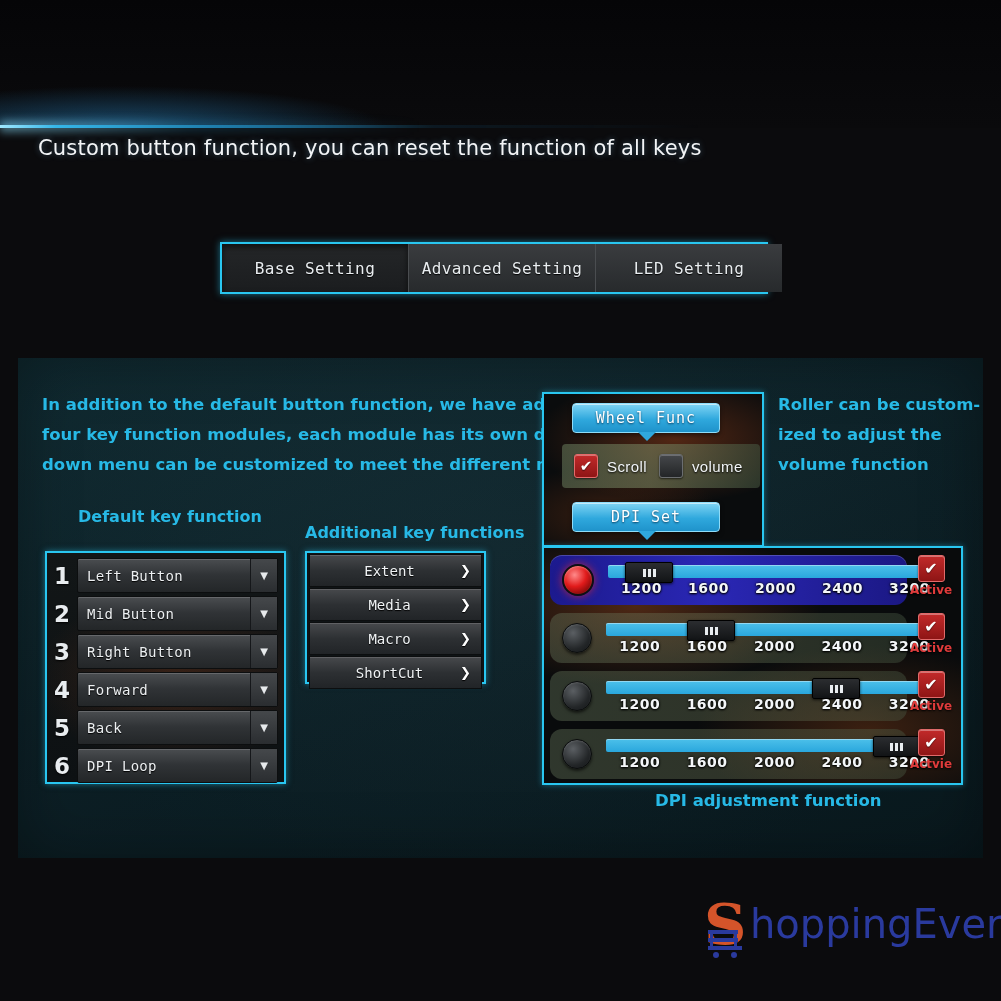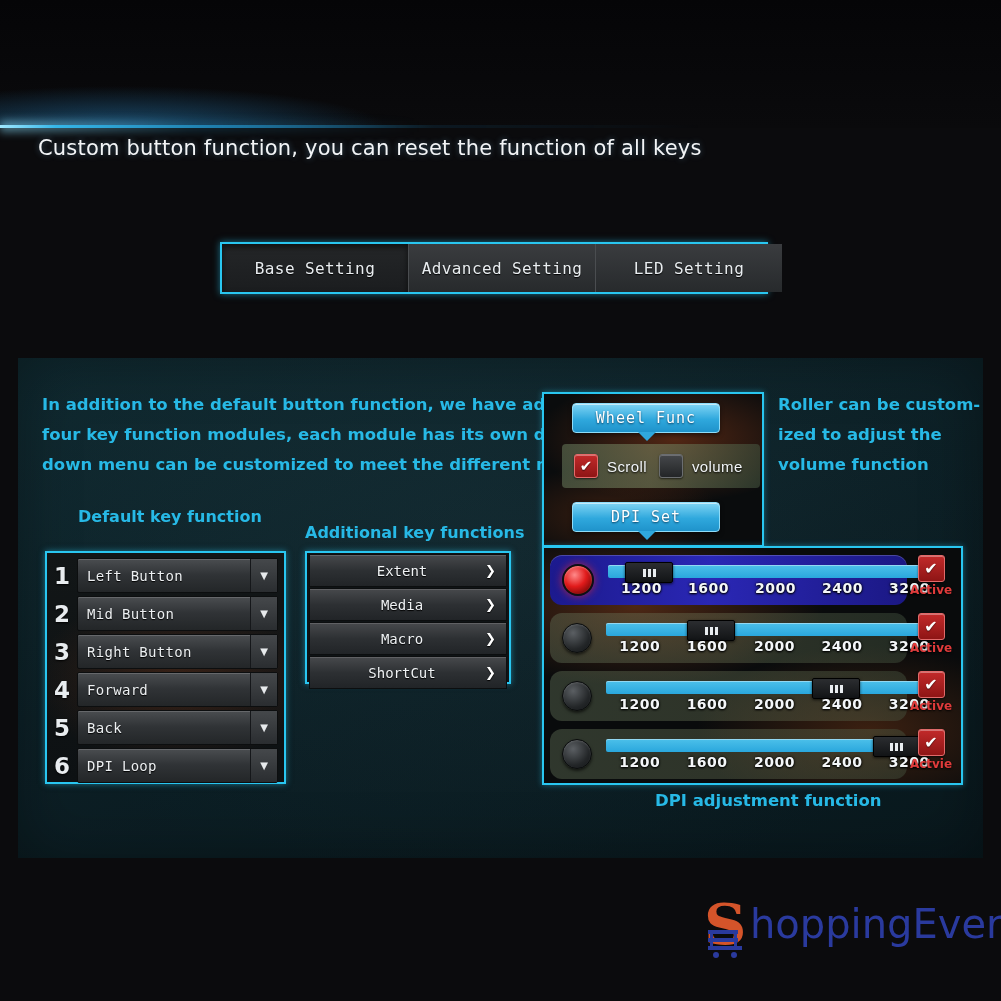--- a/index.html
+++ b/index.html
@@ -121,21 +121,21 @@
   }
   .key-select .caret{
     position:absolute;right:0;top:0;bottom:0;width:26px;
     display:flex;align-items:center;justify-content:center;
     border-left:1px solid #15171a;color:#e7eaec;font-size:10px;
     background:linear-gradient(#45484b,#2a2d30);
   }
 
   
   #additional-box{
-    position:absolute;left:305px;top:551px;width:206px;height:133px;
+    position:absolute;left:305px;top:551px;width:181px;height:133px;
     border:2px solid #29c6f0;box-sizing:border-box;
     box-shadow:0 0 6px rgba(41,198,240,.5);
     background:#0f1315;
   }
   .menu-row{
     height:31px;margin:1px 2px;display:flex;align-items:center;
     background:linear-gradient(#47494c,#2d3033 50%,#212427);
     border:1px solid #0c0e0f;
     box-shadow:inset 0 1px 0 rgba(255,255,255,.14);
     cursor:pointer;position:relative;

